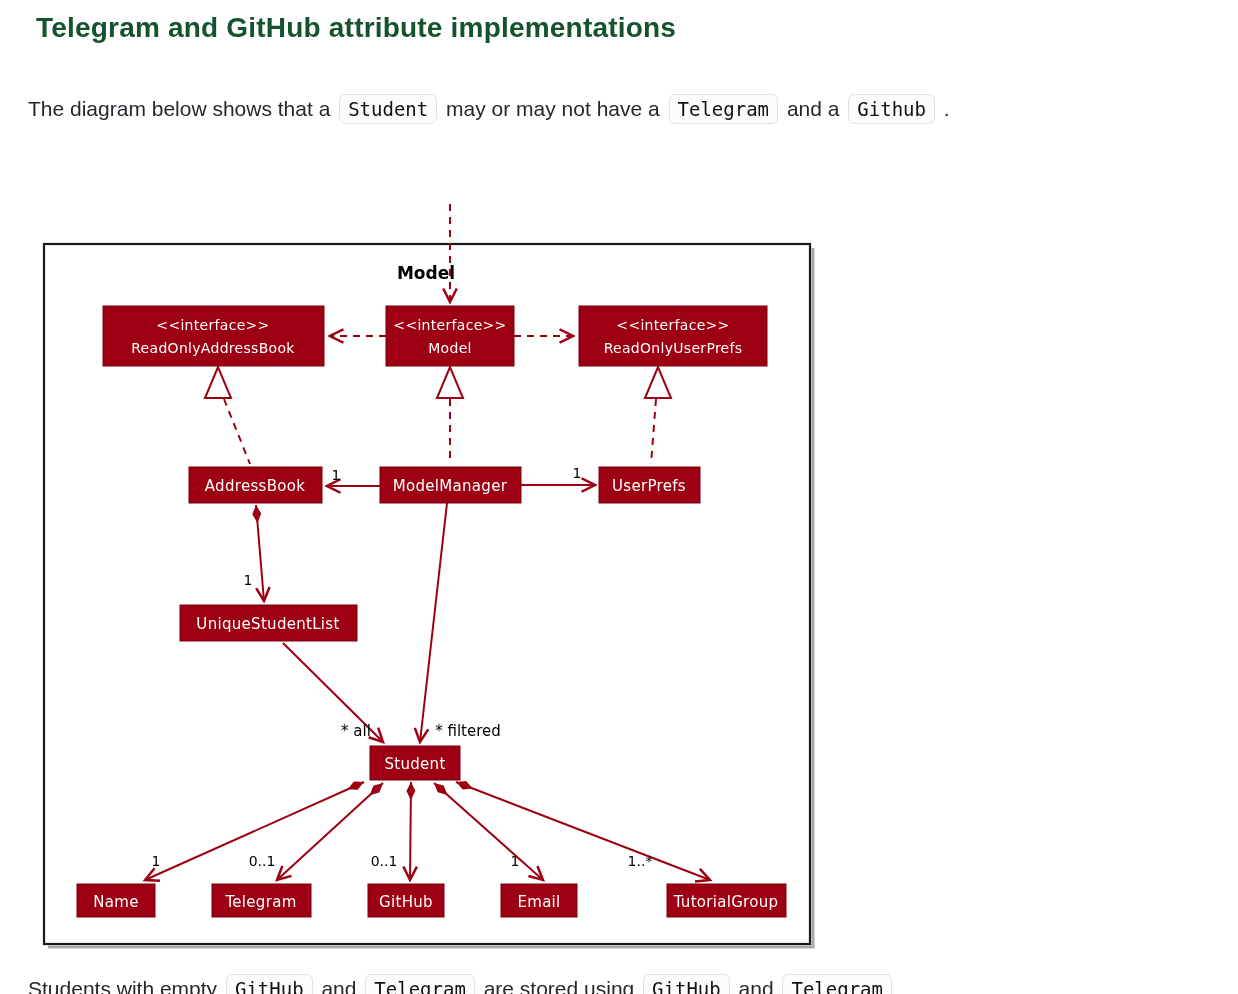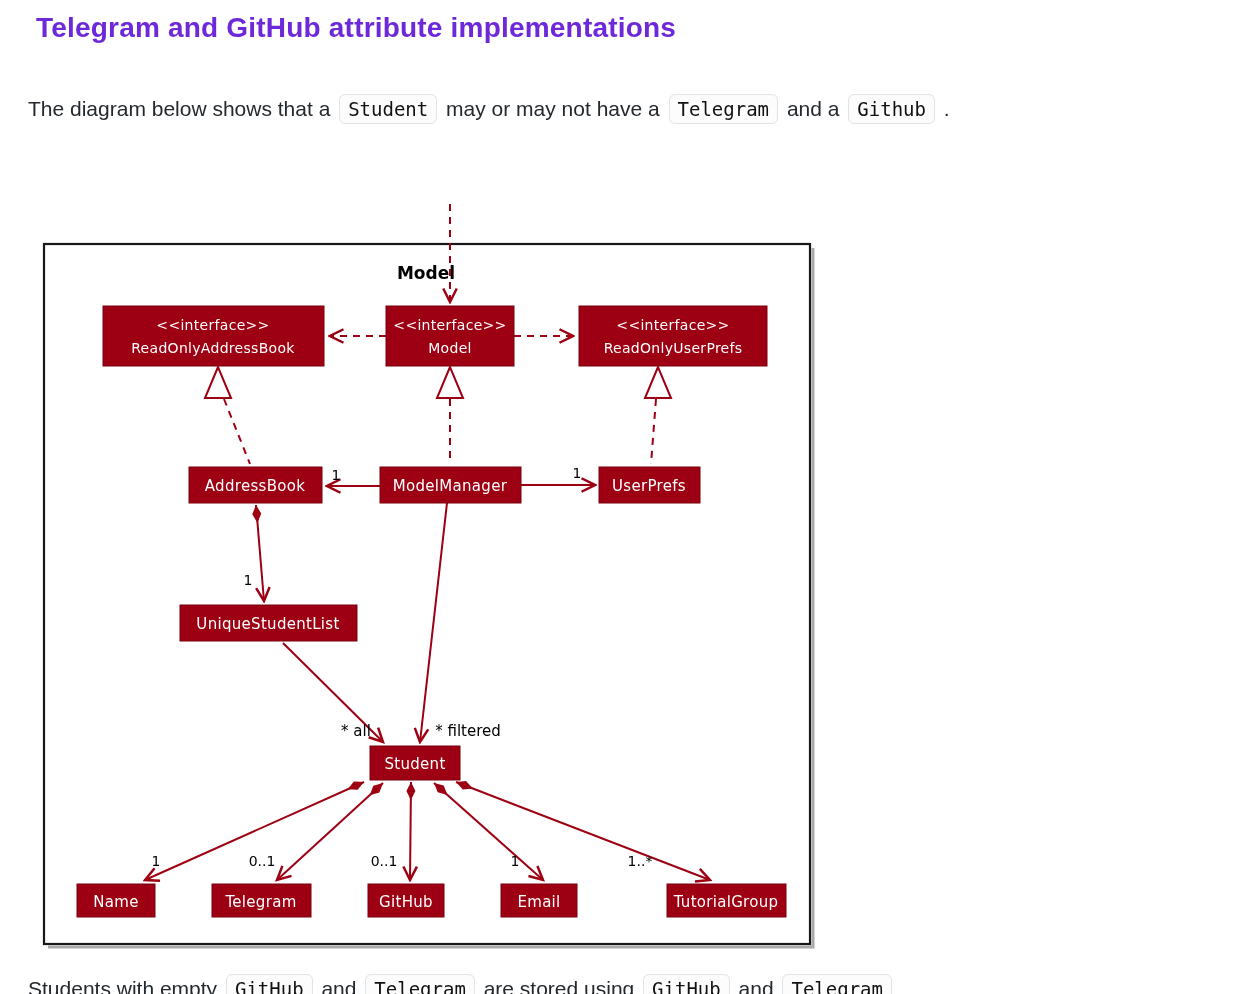--- a/index.html
+++ b/index.html
@@ -1,17 +1,17 @@
 <!DOCTYPE html>
 <html><head>
 <meta charset="utf-8">
 <style>
   html,body{margin:0;padding:0;background:#ffffff;width:1238px;height:994px;overflow:hidden;}
   body{position:relative;font-family:"Liberation Sans",sans-serif;color:#1f2328;}
-  .heading{position:absolute;left:36px;top:12px;margin:0;font-size:28px;font-weight:600;color:#6d28d9;letter-spacing:.2px;}
+  .heading{position:absolute;left:36px;top:12px;margin:0;font-size:28px;font-weight:600;color:#14532d;letter-spacing:.2px;}
   .para{position:absolute;left:28px;margin:0;font-size:21px;line-height:33px;color:#24292e;width:1180px;}
   .para.intro{top:92px;}
   .para.footer{top:972px;}
   code.inline{font-family:"DejaVu Sans Mono","Liberation Mono",monospace;font-size:19px;background:#fcfcfd;border:1px solid #e0e3e7;border-radius:6px;padding:3px 8px;margin:0 3px;color:#111;white-space:nowrap;}
   .diagram-layer{position:absolute;left:0;top:0;width:1058px;height:994px;}
   svg text{font-family:"DejaVu Sans","Liberation Sans",sans-serif;}
   .node-label{fill:#ffffff;font-size:15px;letter-spacing:.3px;}
   .iface-label{fill:#ffffff;font-size:14px;letter-spacing:.3px;}
   .mult{fill:#000000;font-size:14px;}
   .assoc{fill:#000000;font-size:15px;}

